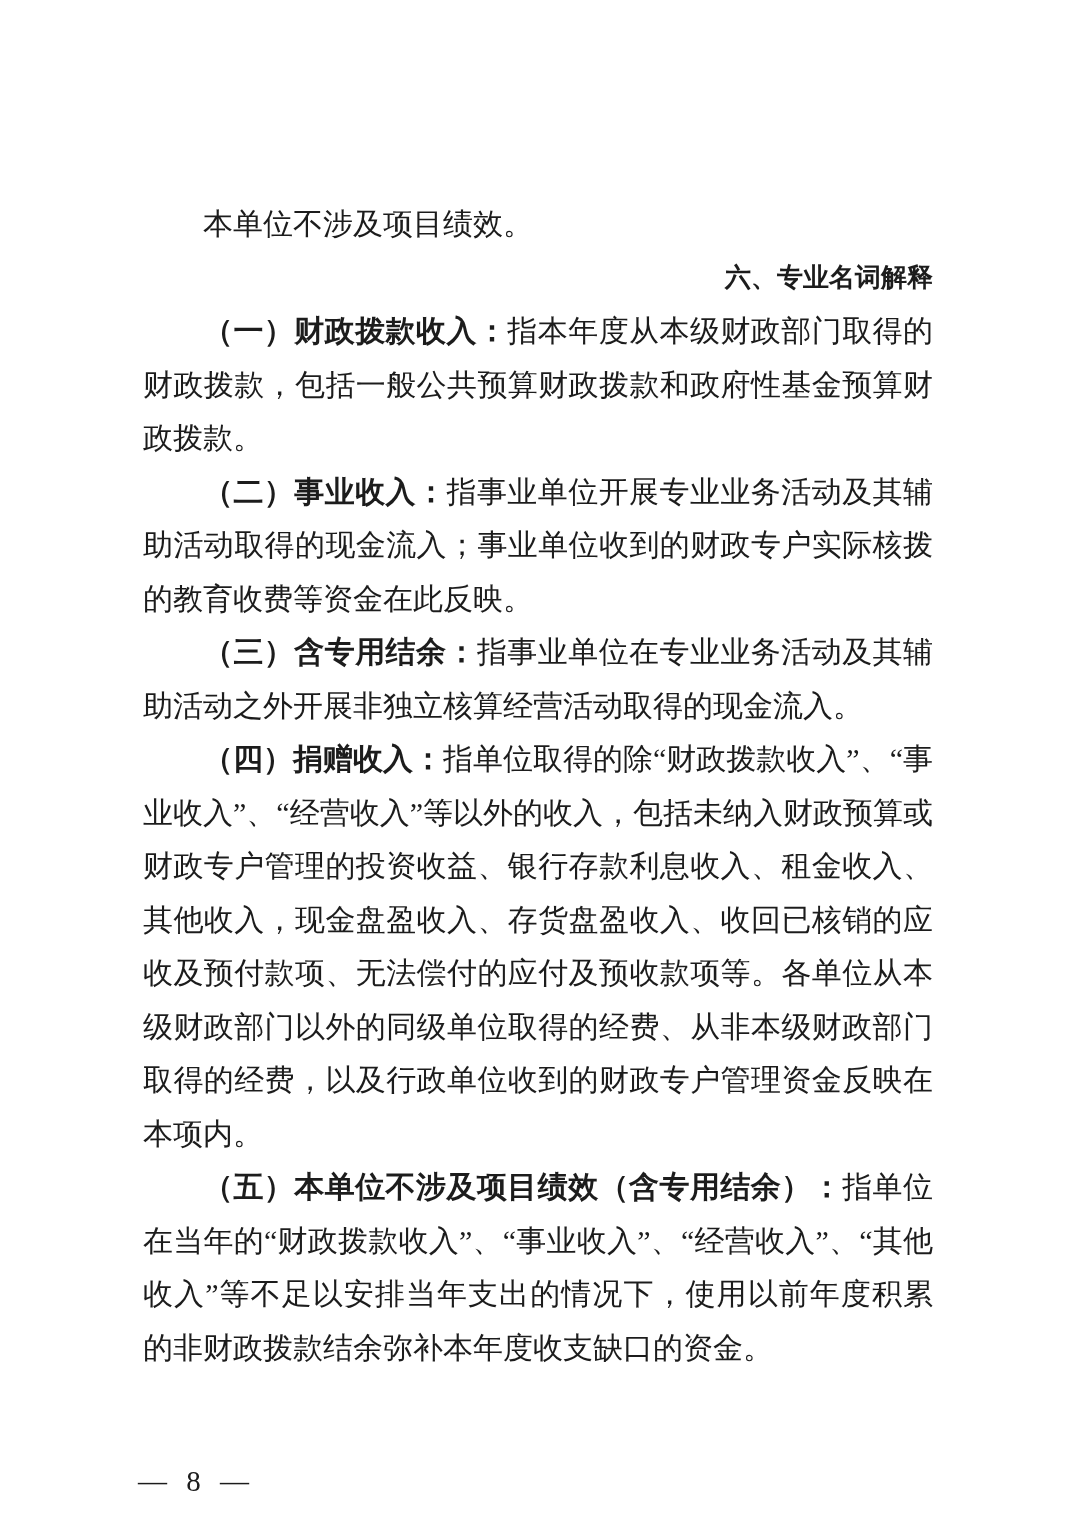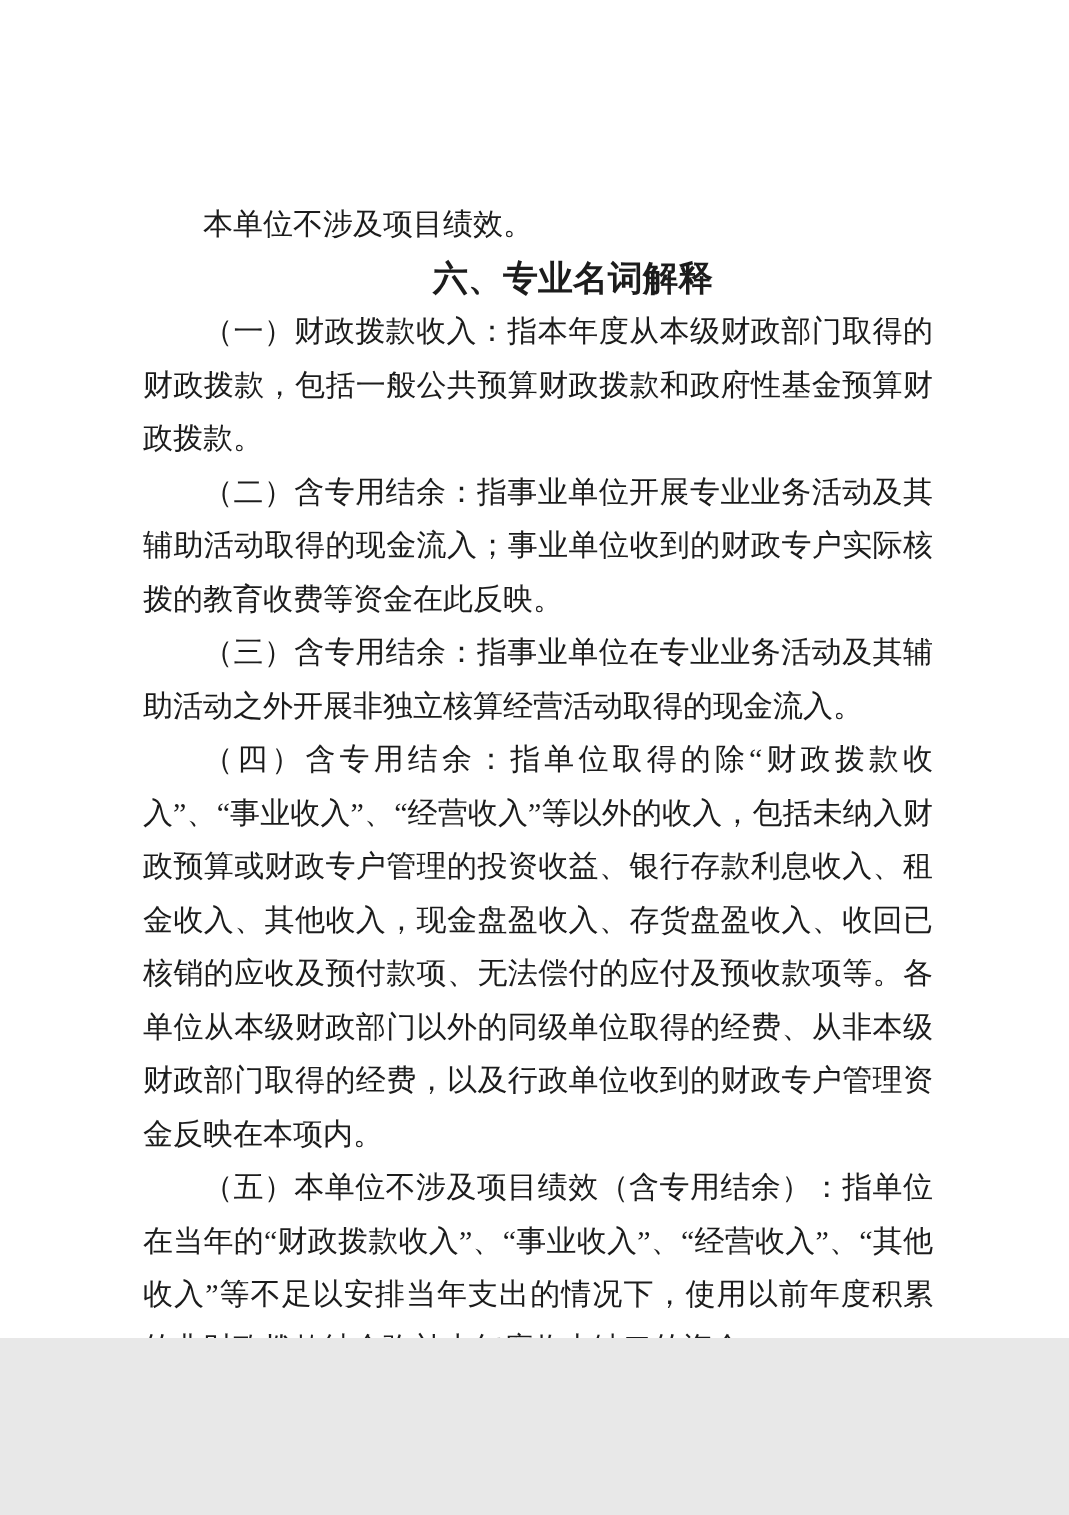--- a/index.html
+++ b/index.html
@@ -3,21 +3,21 @@
 <meta charset="utf-8">
 <style>
   html, body {
     margin: 0;
     padding: 0;
     background: #e8e8e8;
   }
   .page {
     position: relative;
     width: 1069px;
-    height: 1338px;
+    height: 1515px;
     margin: 0 auto;
     background: #ffffff;
     overflow: hidden;
     font-family: "Liberation Serif", "DejaVu Serif", serif;
     color: #1c1c1c;
   }
   .content {
     position: absolute;
     left: 143px;
     top: 197px;
@@ -27,28 +27,28 @@
     text-align: justify;
     text-justify: inter-character;
   }
   .para {
     margin: 0;
     text-indent: 2em;
   }
   .section-heading {
     margin: 0;
     text-indent: 2em;
-    font-size: 35px;
+    font-size: 26px;
     line-height: 53.5px;
     font-weight: bold;
     font-family: "Liberation Sans", "DejaVu Sans", sans-serif;
-    text-align: center;
+    text-align: right;
   }
   .term {
-    font-weight: normal;
+    font-weight: bold;
   }
   .page-number {
     position: absolute;
     left: 138px;
     top: 1463px;
     font-size: 29px;
     line-height: 36px;
     letter-spacing: 6px;
     color: #1c1c1c;
     font-family: "Liberation Serif", "DejaVu Serif", serif;
@@ -60,25 +60,25 @@
 <div class="page">
 
   <div class="content">
 
     <p class="para"><span>本单位不涉及项目绩效。</span></p>
 
     <h2 class="section-heading">六、专业名词解释</h2>
 
     <p class="para"><span class="term">（一）财政拨款收入：</span><span>指本年度从本级财政部门取得的财政拨款，包括一般公共预算财政拨款和政府性基金预算财政拨款。</span></p>
 
-    <p class="para"><span class="term">（二）含专用结余：</span><span>指事业单位开展专业业务活动及其辅助活动取得的现金流入；事业单位收到的财政专户实际核拨的教育收费等资金在此反映。</span></p>
+    <p class="para"><span class="term">（二）事业收入：</span><span>指事业单位开展专业业务活动及其辅助活动取得的现金流入；事业单位收到的财政专户实际核拨的教育收费等资金在此反映。</span></p>
 
     <p class="para"><span class="term">（三）含专用结余：</span><span>指事业单位在专业业务活动及其辅助活动之外开展非独立核算经营活动取得的现金流入。</span></p>
 
-    <p class="para"><span class="term">（四）含专用结余：</span><span>指单位取得的除“财政拨款收入”、“事业收入”、“经营收入”等以外的收入，包括未纳入财政预算或财政专户管理的投资收益、银行存款利息收入、租金收入、其他收入，现金盘盈收入、存货盘盈收入、收回已核销的应收及预付款项、无法偿付的应付及预收款项等。各单位从本级财政部门以外的同级单位取得的经费、从非本级财政部门取得的经费，以及行政单位收到的财政专户管理资金反映在本项内。</span></p>
+    <p class="para"><span class="term">（四）捐赠收入：</span><span>指单位取得的除“财政拨款收入”、“事业收入”、“经营收入”等以外的收入，包括未纳入财政预算或财政专户管理的投资收益、银行存款利息收入、租金收入、其他收入，现金盘盈收入、存货盘盈收入、收回已核销的应收及预付款项、无法偿付的应付及预收款项等。各单位从本级财政部门以外的同级单位取得的经费、从非本级财政部门取得的经费，以及行政单位收到的财政专户管理资金反映在本项内。</span></p>
 
     <p class="para"><span class="term">（五）本单位不涉及项目绩效（含专用结余）：</span><span>指单位在当年的“财政拨款收入”、“事业收入”、“经营收入”、“其他收入”等不足以安排当年支出的情况下，使用以前年度积累的非财政拨款结余弥补本年度收支缺口的资金。</span></p>
 
   </div>
 
   <div class="page-number">— 8 —</div>
 
 </div>
 
 </body></html>

